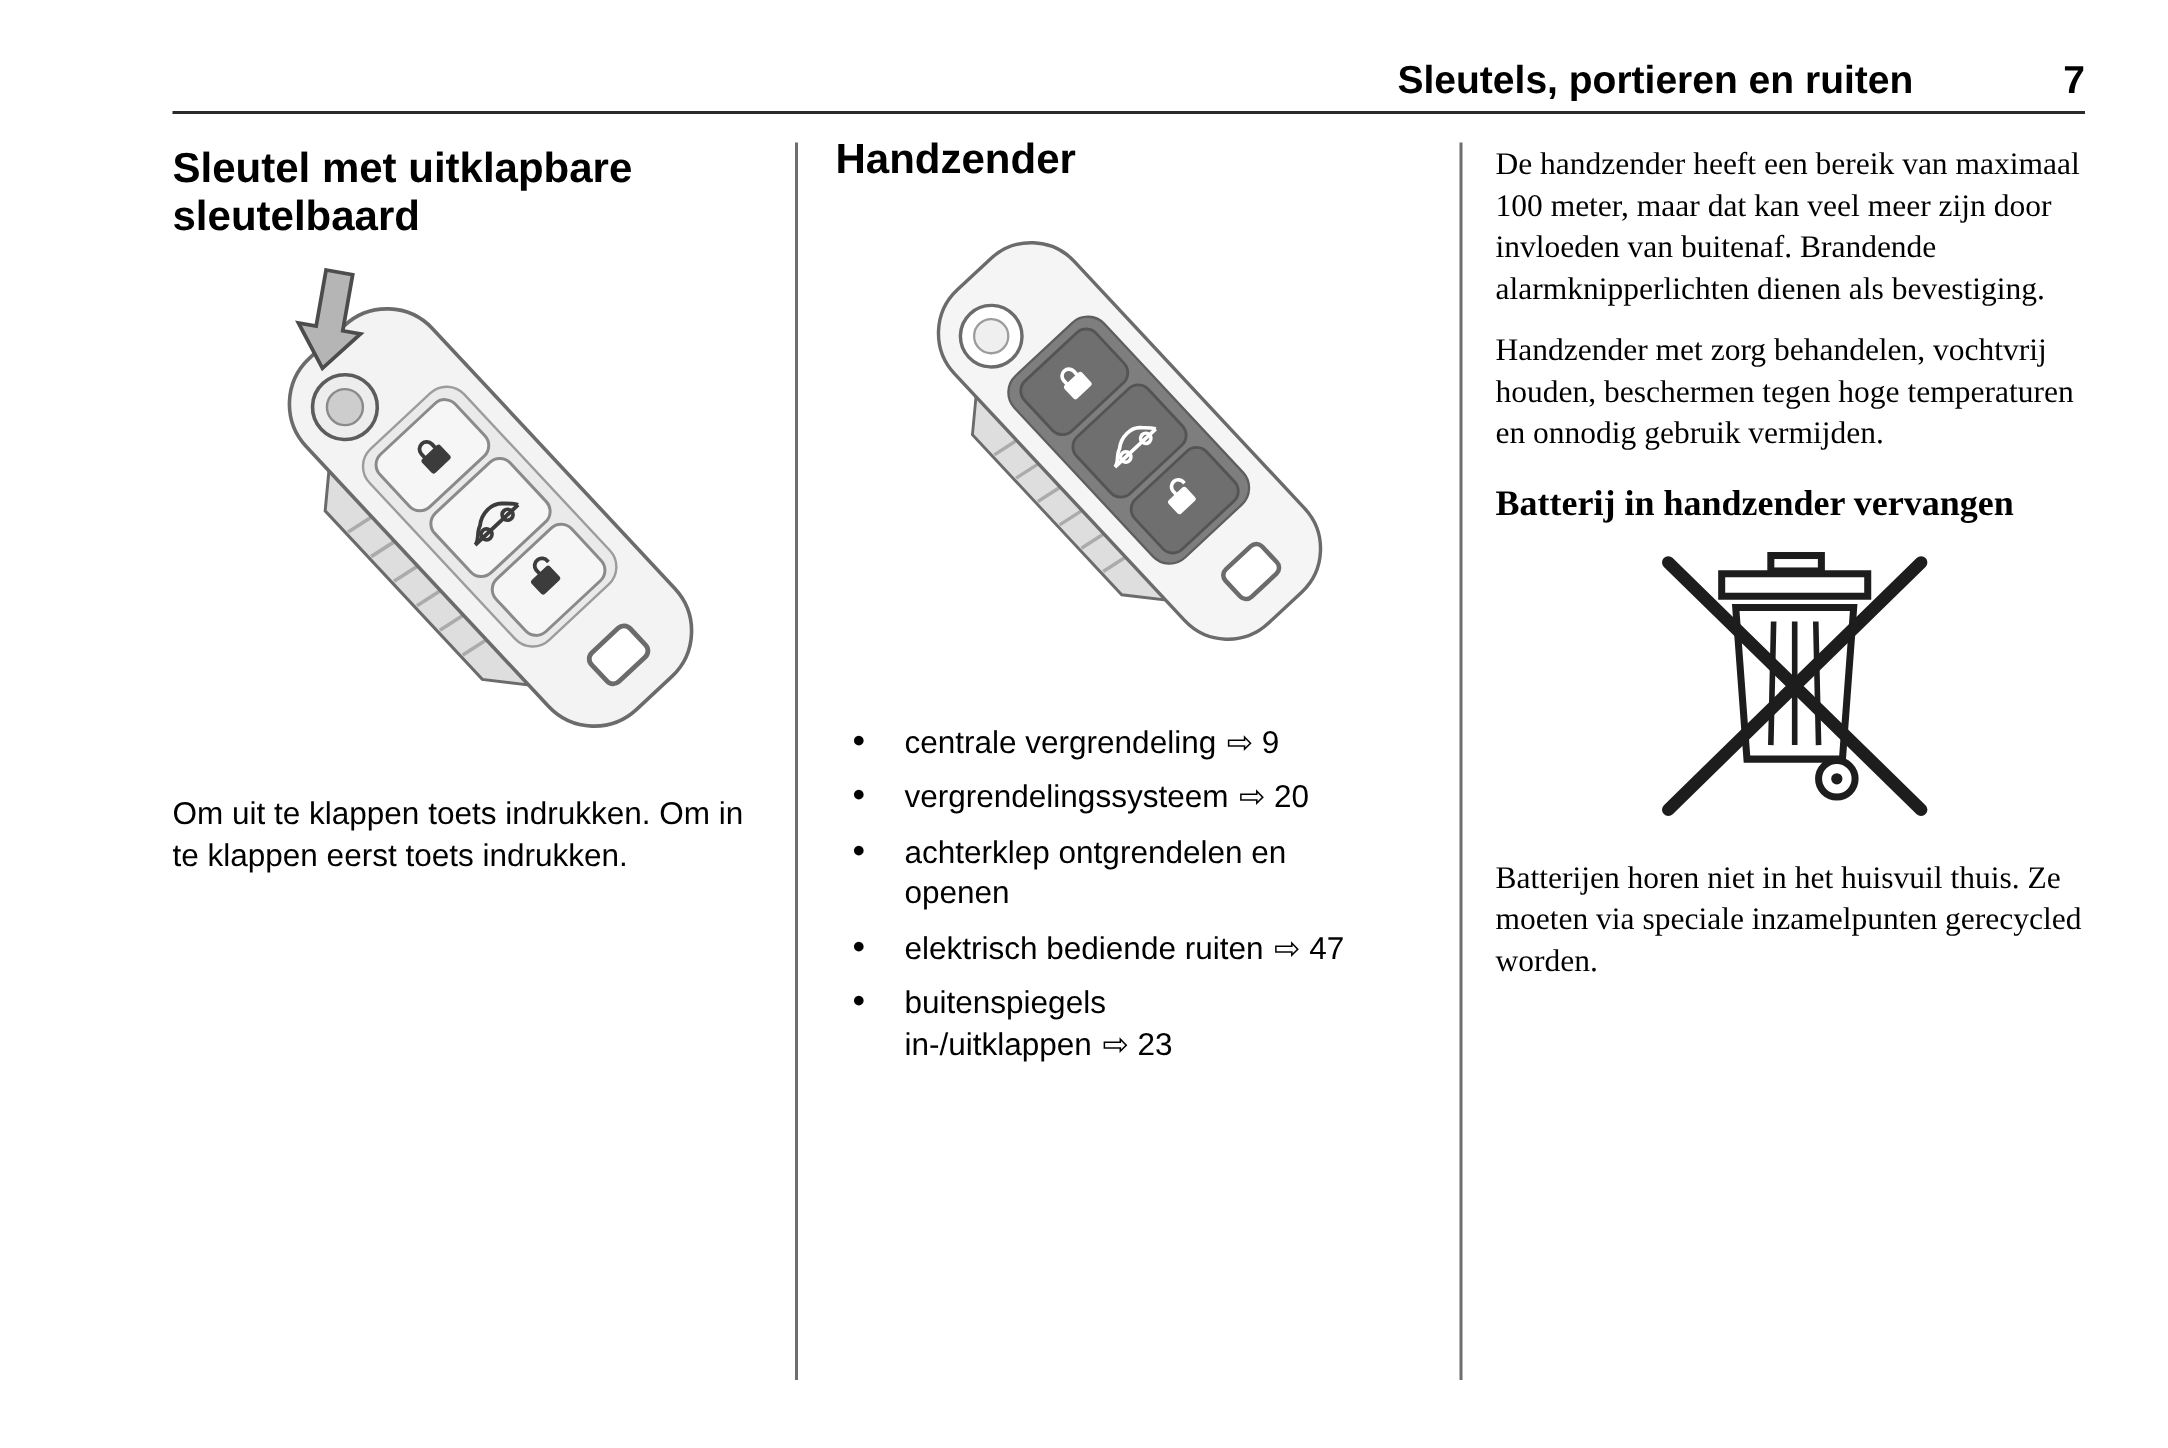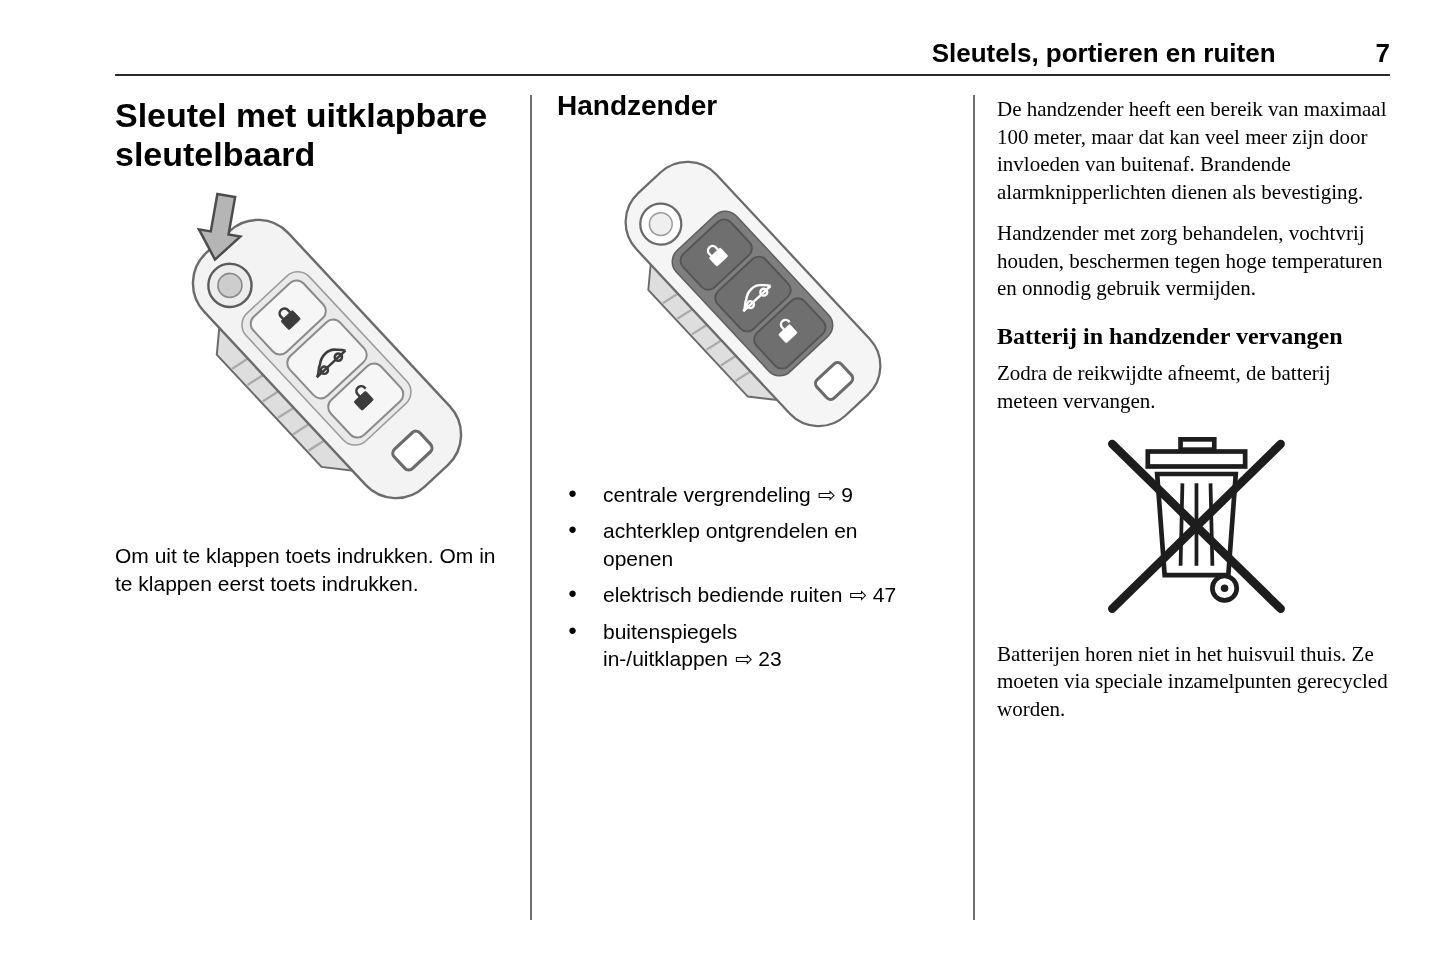--- a/index.html
+++ b/index.html
@@ -18,21 +18,21 @@
   .rule { position:absolute; top:74px; left:115px; width:1275px; height:2px; background:#2b2b2b; }
   .divider { position:absolute; top:95px; width:2px; height:825px; background:#6e6e6e; }
   #div1 { left:530px; } #div2 { left:973px; }
 
   
   .col { position:absolute; font-size:21px; line-height:1.31; }
   #col1 { left:115px; top:96px;  width:382px; }
   #col2 { left:557px; top:90px;  width:382px; }
   #col3 { left:997px; top:96px;  width:398px;font-family:Liberation Serif, serif; }
 
-  h2.main { font-size:34px; line-height:1.16; margin:0; font-weight:bold; }
+  h2.main { font-size:28px; line-height:1.16; margin:0; font-weight:bold; }
   #col2 h2.main { font-size:28px; }
   h3.sub  { font-size:24px; line-height:1.15; margin:20px 0 10px; font-weight:bold; }
   p { margin:0 0 14px; }
 
   figure { margin:0; }
   #fig1 { margin:16px 0 10px; }
   #fig2 { margin:20px 0 22px; }
   #fig3 { margin:8px 0 12px; text-align:center; }
 
   
@@ -157,38 +157,40 @@
         </g>
       </svg>
     </figure>
 
 
     <ul class="funcs">
       <li>
         <span>centrale vergrendeling</span><span class="ref">⇨ 9</span>
       </li>
       <li>
+        <span>vergrendelingssysteem</span><span class="ref">⇨ 20</span>
+      </li>
+      <li>
         <span>achterklep ontgrendelen en openen</span><span class="ref"></span>
       </li>
       <li>
         <span>elektrisch bediende ruiten</span><span class="ref">⇨ 47</span>
       </li>
       <li>
         <span>buitenspiegels in-/uitklappen</span><span class="ref">⇨ 23</span>
       </li>
     </ul>
   </section>
 
   <section class="col" id="col3">
     <p>De handzender heeft een bereik van maximaal 100 meter, maar dat kan veel meer zijn door invloeden van buitenaf. Brandende alarmknipper­lichten dienen als bevestiging.</p>
     <p>Handzender met zorg behandelen, vochtvrij houden, beschermen tegen hoge temperaturen en onnodig gebruik vermijden.</p>
 
     <h3 class="sub">Batterij in handzender vervangen</h3>
 
-    <p>Zodra de reikwijdte afneemt, de batterij meteen vervangen.</p>
 
     <figure id="fig3">
       <svg class="weee" width="220" height="192" viewBox="0 0 235 205">
         <rect class="part" x="101" y="11" width="36" height="11"></rect>
         <rect class="part" x="66" y="24" width="104" height="16"></rect>
         <path class="part" d="M 76,48 L 160,48 L 152,156 L 84,156 Z"></path>
         <path class="ribs" d="M 103,58 L 101,146 M 118,58 L 118,146 M 133,58 L 135,146"></path>
         <circle class="part" cx="148" cy="170" r="13"></circle>
         <circle class="hub" cx="148" cy="170" r="4"></circle>
         <path class="xmark" d="M 28,16 L 208,192 M 208,16 L 28,192"></path>

